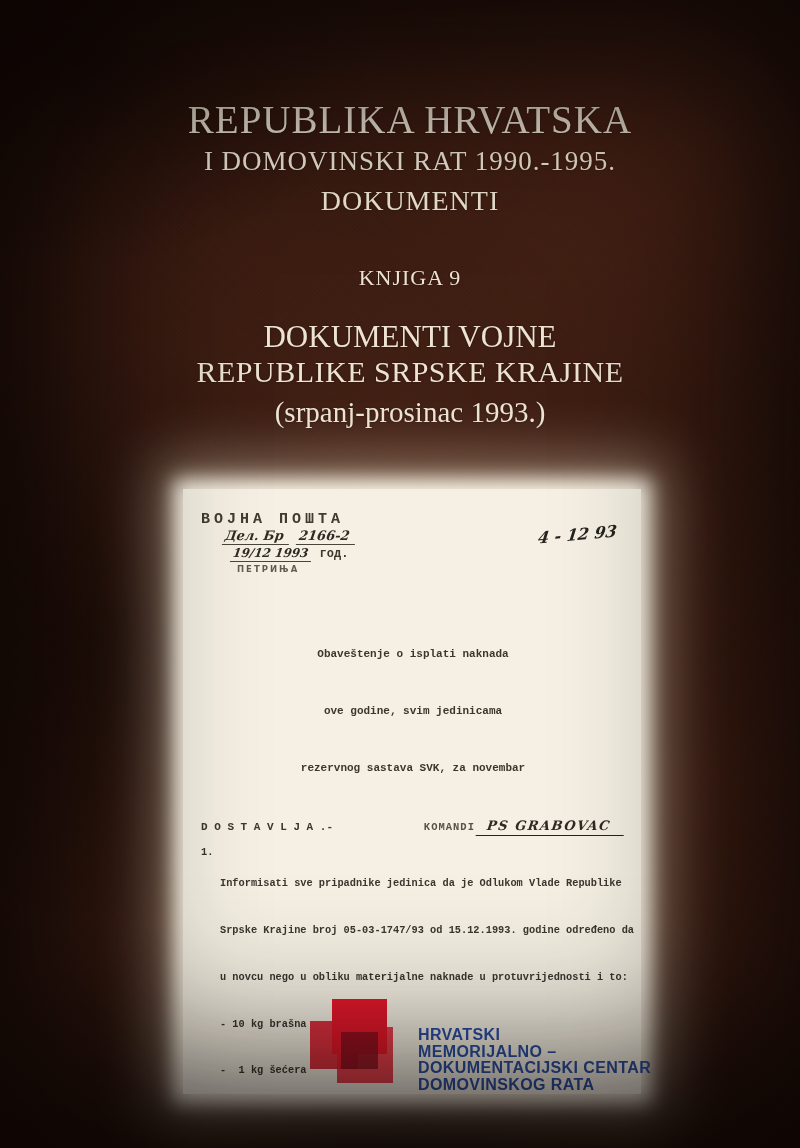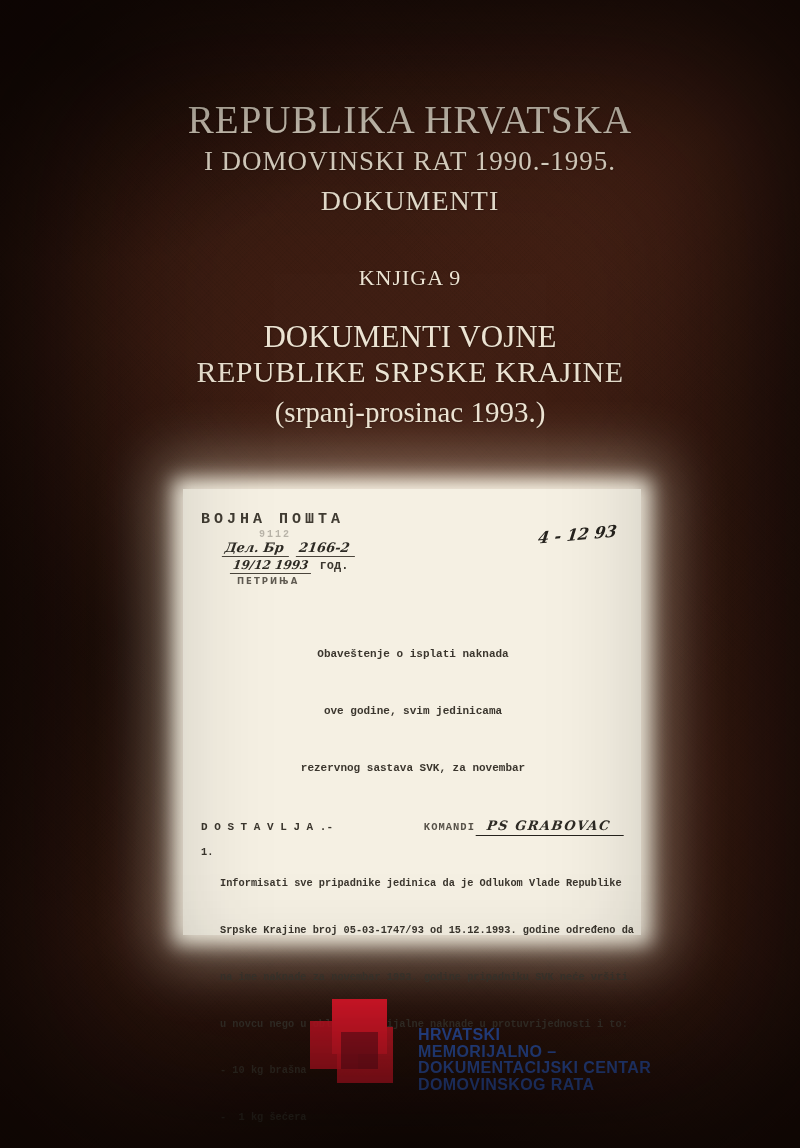--- a/index.html
+++ b/index.html
@@ -26,21 +26,21 @@
   .t1{font-size:39px;letter-spacing:1px;line-height:1.25;}
   .t2{font-size:27px;letter-spacing:1px;line-height:1.25;margin-top:0;}
   .t3{font-size:28px;letter-spacing:1px;margin-top:6px;}
   .vol{font-size:22px;letter-spacing:1px;margin-top:48px;}
   .s1{font-size:31px;margin-top:28px;}
   .s2{font-size:30px;margin-top:8px;}
   .s3{font-size:30px;letter-spacing:0.5px;margin-top:0;}
   .s4{font-size:29px;margin-top:7px;}
   
   .document{
-    position:absolute;left:183px;top:489px;width:458px;height:446px;
+    position:absolute;left:183px;top:489px;width:458px;height:605px;
     background:#f5f0e3;color:#3b362e;box-sizing:border-box;padding:14px 16px 0 18px;
     box-shadow:0 0 18px 10px rgba(255,250,235,0.95), 0 0 55px 30px rgba(255,242,214,0.40);
     font-family:"Liberation Mono","DejaVu Sans Mono",monospace;font-weight:700;
   }
   .doc-header{position:relative;height:86px;}
   .unit-name{font-size:15px;letter-spacing:4px;color:#403b32;margin-top:8px;}
   .unit-number{font-size:10px;opacity:0.32;margin:1px 0 0 58px;letter-spacing:2px;}
   .hw{font-family:"DejaVu Serif","Liberation Serif",serif;font-style:italic;font-weight:700;
       color:#2e2b25;transform:skewX(-8deg);display:inline-block;}
   .reg-line{font-size:13px;margin:0 0 0 22px;}
@@ -85,21 +85,20 @@
     <div class="vol">KNJIGA 9</div>
     <div class="s1">DOKUMENTI VOJNE</div>
     <div class="s3">REPUBLIKE SRPSKE KRAJINE</div>
     <div class="s4">(srpanj-prosinac 1993.)</div>
   </div>
 
   <div class="document">
 
     <div class="doc-header">
       <div class="unit-name">ВОЈНА ПОШТА</div>
-      <div class="unit-number">9112</div>
       <div class="reg-line"><span class="hw">Дел. Бр</span> <span class="hw">2166-2</span></div>
       <div class="date-line"><span class="hw">19/12 1993</span> <span>год.</span></div>
       <div class="place">ПЕТРИЊА</div>
       <div class="hw-date hw">4 - 12  93</div>
     </div>
 
     <div class="subject">
       <div>Obaveštenje o isplati naknada</div>
       <div>ove godine, svim jedinicama</div>
       <div>rezervnog sastava SVK, za novembar</div>
@@ -108,21 +107,20 @@
       <span>D O S T A V L J A .-</span>
       <span><span class="komandi">KOMANDI</span><span class="hw komandi-value">PS GRABOVAC</span></span>
     </div>
 
     <div class="doc-items">
       <div class="doc-item">
         <span class="num">1.</span>
         <div class="lines">
           <div>Informisati sve pripadnike jedinica da je Odlukom Vlade Republike</div>
           <div>Srpske Krajine broj 05-03-1747/93 od 15.12.1993. godine određeno da</div>
-          <div>na ime naknade za novembar 1993. godine pripadniku SVK neće vršiti</div>
           <div>u novcu nego u obliku materijalne naknade u protuvrijednosti i to:</div>
           <div>- 10 kg brašna</div>
           <div>-  1 kg šećera</div>
           
           
         </div>
       </div>
 
     </div>
 

